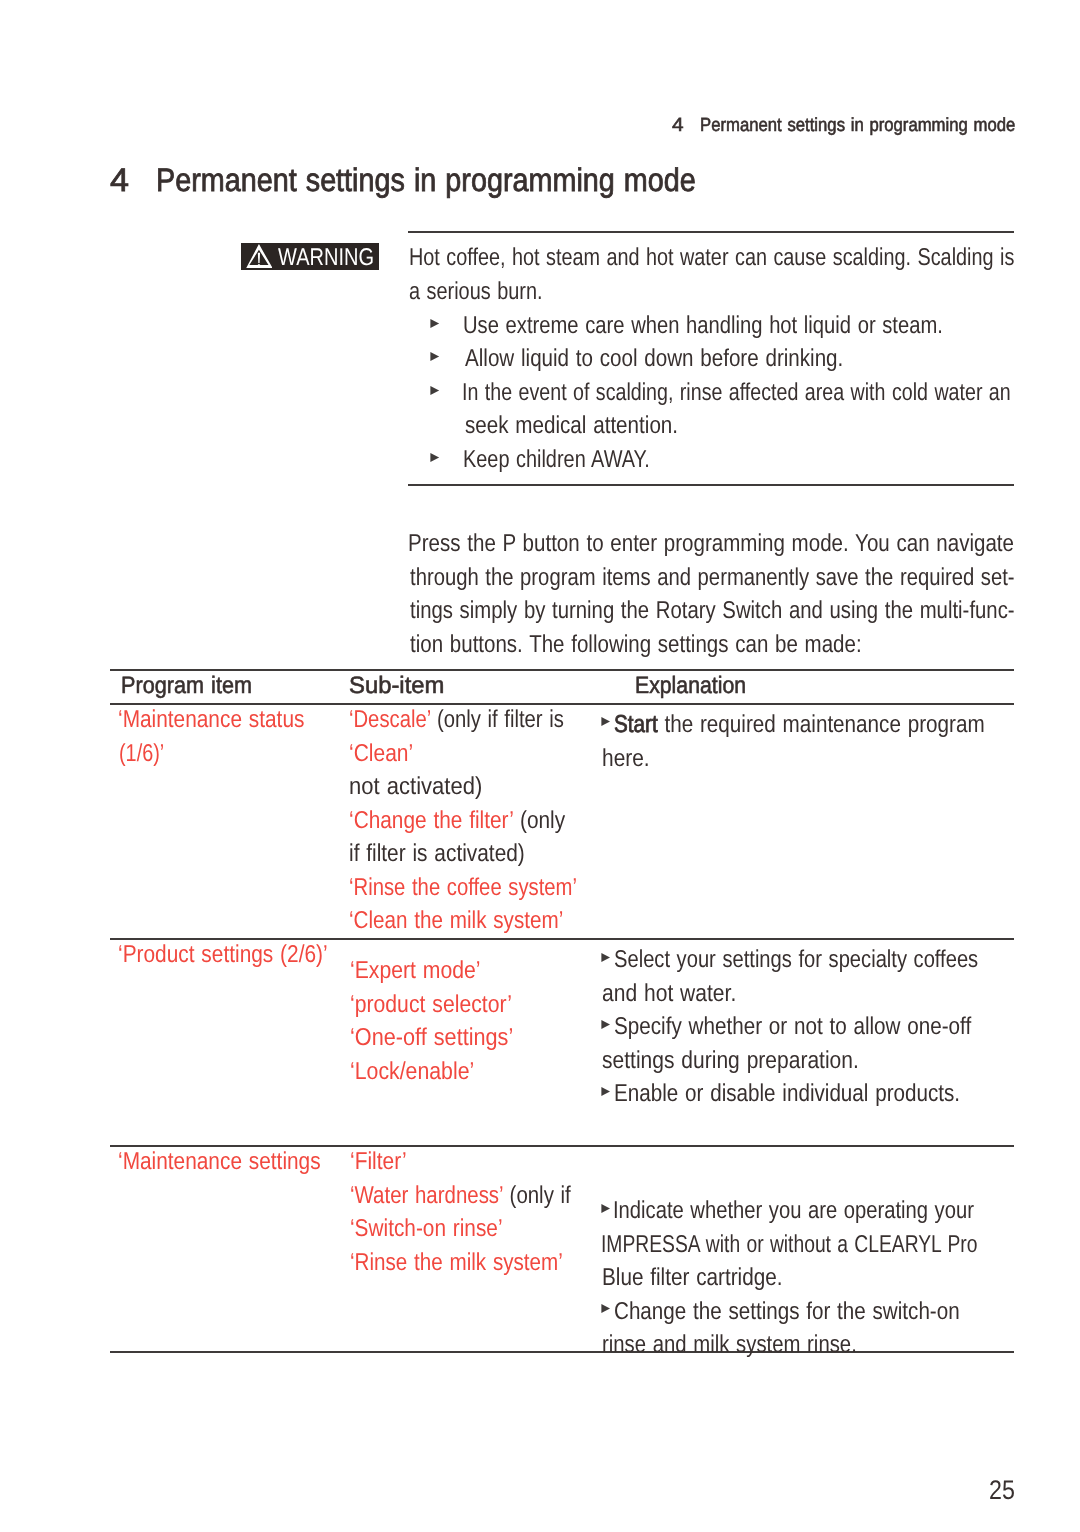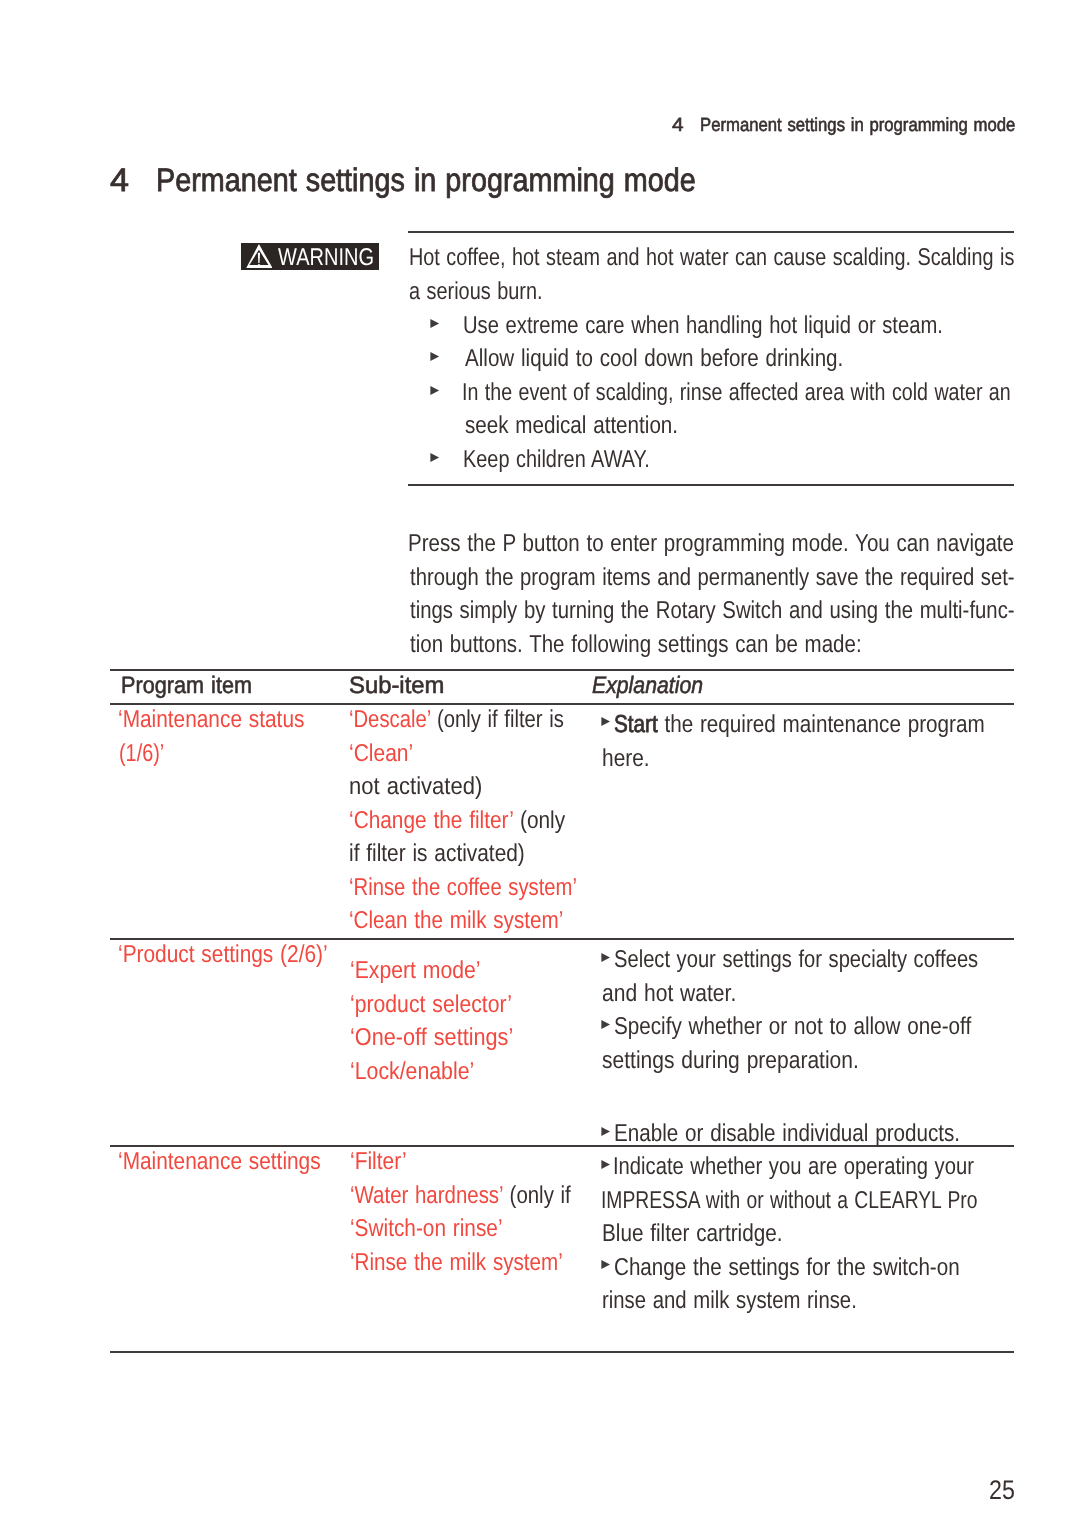--- a/index.html
+++ b/index.html
@@ -123,21 +123,21 @@
     </div>
 
   <div class="tbl">
       <div class="hr" style="top: 669px;"></div>
       <div class="hr" style="top: 703px;"></div>
       <div class="hr" style="top: 938px;"></div>
       <div class="hr" style="top: 1145px;"></div>
       <div class="hr" style="top: 1351px;"></div>
       <div class="thead-cell" style="left: 120.7px;"><span class="cond" style="transform: scaleX(0.913548);">Program item</span></div>
       <div class="thead-cell" style="left: 348.7px;"><span class="cond" style="transform: scaleX(1.00647); margin-left: 0.2px;">Sub-item</span></div>
-      <div class="thead-cell" style="left: 592px; font-style: italic;"><span class="cond" style="transform: scaleX(0.897034); margin-left: 0.4px;">Explanation</span></div>
+      <div class="thead-cell" style="left: 635px;"><span class="cond" style="transform: scaleX(0.897034); margin-left: 0.4px;">Explanation</span></div>
       <div class="tcell tbody" style="left: 118.1px; top: 706.3px;">
         <div class="ln"><span class="cond" style="transform: scaleX(0.856196);"><span class="red">‘Maintenance status</span></span></div>
         <div class="ln"><span class="cond" style="transform: scaleX(0.815054); margin-left: 0.8px;"><span class="red">(1/6)’</span></span></div>
       </div>
       <div class="tcell tbody" style="left: 350.1px; top: 706.3px;">
         <div class="ln"><span class="cond" style="transform: scaleX(0.831791); margin-left: -0.9px;"><span class="red">‘Descale’</span><span> (only if filter is</span></span></div>
         <div class="ln"><span class="cond" style="transform: scaleX(0.861931); margin-left: -0.9px;"><span class="red">‘Clean’</span></span></div>
         <div class="ln"><span class="cond" style="transform: scaleX(0.904048); margin-left: -0.9px;"><span>not activated)</span></span></div>
         <div class="ln"><span class="cond" style="transform: scaleX(0.855564); margin-left: -0.9px;"><span class="red">‘Change the filter’</span><span> (only</span></span></div>
         <div class="ln"><span class="cond" style="transform: scaleX(0.856826); margin-left: -0.9px;"><span>if filter is activated)</span></span></div>
@@ -161,35 +161,35 @@
       </div>
       <div class="tcell tbody" style="left: 603.2px; top: 946.2px;">
         <div class="ln" style="padding-left: 11.9px;"><svg class="btri" width="9.5" height="9" viewBox="0 0 86 88">
             <path d="M0 0 L86 44 L0 88 Z" fill="#3f3b3a"></path>
           </svg><span class="cond" style="transform: scaleX(0.827926); margin-left: -1.2px;"><span>Select your settings for specialty coffees</span></span></div>
         <div class="ln"><span class="cond" style="transform: scaleX(0.864212); margin-left: -1.2px;"><span>and hot water.</span></span></div>
         <div class="ln" style="padding-left: 11.9px;"><svg class="btri" width="9.5" height="9" viewBox="0 0 86 88">
             <path d="M0 0 L86 44 L0 88 Z" fill="#3f3b3a"></path>
           </svg><span class="cond" style="transform: scaleX(0.848771); margin-left: -1.2px;"><span>Specify whether or not to allow one-off</span></span></div>
         <div class="ln"><span class="cond" style="transform: scaleX(0.863555); margin-left: -1.2px;"><span>settings during preparation.</span></span></div>
-        <div class="ln" style="padding-left: 11.9px; margin-top: 40px;"><svg class="btri" width="9.5" height="9" viewBox="0 0 86 88">
+        <div class="ln" style="padding-left: 11.9px;"><svg class="btri" width="9.5" height="9" viewBox="0 0 86 88">
             <path d="M0 0 L86 44 L0 88 Z" fill="#3f3b3a"></path>
           </svg><span class="cond" style="transform: scaleX(0.848122); margin-left: -1.2px;"><span>Enable or disable individual products.</span></span></div>
       </div>
       <div class="tcell tbody" style="left: 118.1px; top: 1148.4px;">
         <div class="ln"><span class="cond" style="transform: scaleX(0.856122);"><span class="red">‘Maintenance settings</span></span></div>
       </div>
       <div class="tcell tbody" style="left: 350.1px; top: 1148.4px;">
         <div class="ln"><span class="cond" style="transform: scaleX(0.860726);"><span class="red">‘Filter’</span></span></div>
         <div class="ln"><span class="cond" style="transform: scaleX(0.839793);"><span class="red">‘Water hardness’</span><span> (only if</span></span></div>
         <div class="ln"><span class="cond" style="transform: scaleX(0.854809);"><span class="red">‘Switch-on rinse’</span></span></div>
         <div class="ln"><span class="cond" style="transform: scaleX(0.84748);"><span class="red">‘Rinse the milk system’</span></span></div>
       </div>
       <div class="tcell tbody" style="left: 603.2px; top: 1153.2px;">
-        <div class="ln" style="padding-left: 11.9px;"><svg class="btri" width="9.5" height="9" viewBox="0 0 86 88">
+        <div class="ln" style="padding-left: 11.9px; margin-top: 44px;"><svg class="btri" width="9.5" height="9" viewBox="0 0 86 88">
             <path d="M0 0 L86 44 L0 88 Z" fill="#3f3b3a"></path>
           </svg><span class="cond" style="transform: scaleX(0.829678); margin-left: -1.9px;"><span>Indicate whether you are operating your</span></span></div>
         <div class="ln"><span class="cond" style="transform: scaleX(0.791869); margin-left: -1.8px;"><span>IMPRESSA with or without a CLEARYL Pro</span></span></div>
         <div class="ln"><span class="cond" style="transform: scaleX(0.851149); margin-left: -1.2px;"><span>Blue filter cartridge.</span></span></div>
         <div class="ln" style="padding-left: 11.9px;"><svg class="btri" width="9.5" height="9" viewBox="0 0 86 88">
             <path d="M0 0 L86 44 L0 88 Z" fill="#3f3b3a"></path>
           </svg><span class="cond" style="transform: scaleX(0.847474); margin-left: -1.2px;"><span>Change the settings for the switch-on</span></span></div>
         <div class="ln"><span class="cond" style="transform: scaleX(0.83509); margin-left: -1.2px;"><span>rinse and milk system rinse.</span></span></div>
       </div>
     </div>

